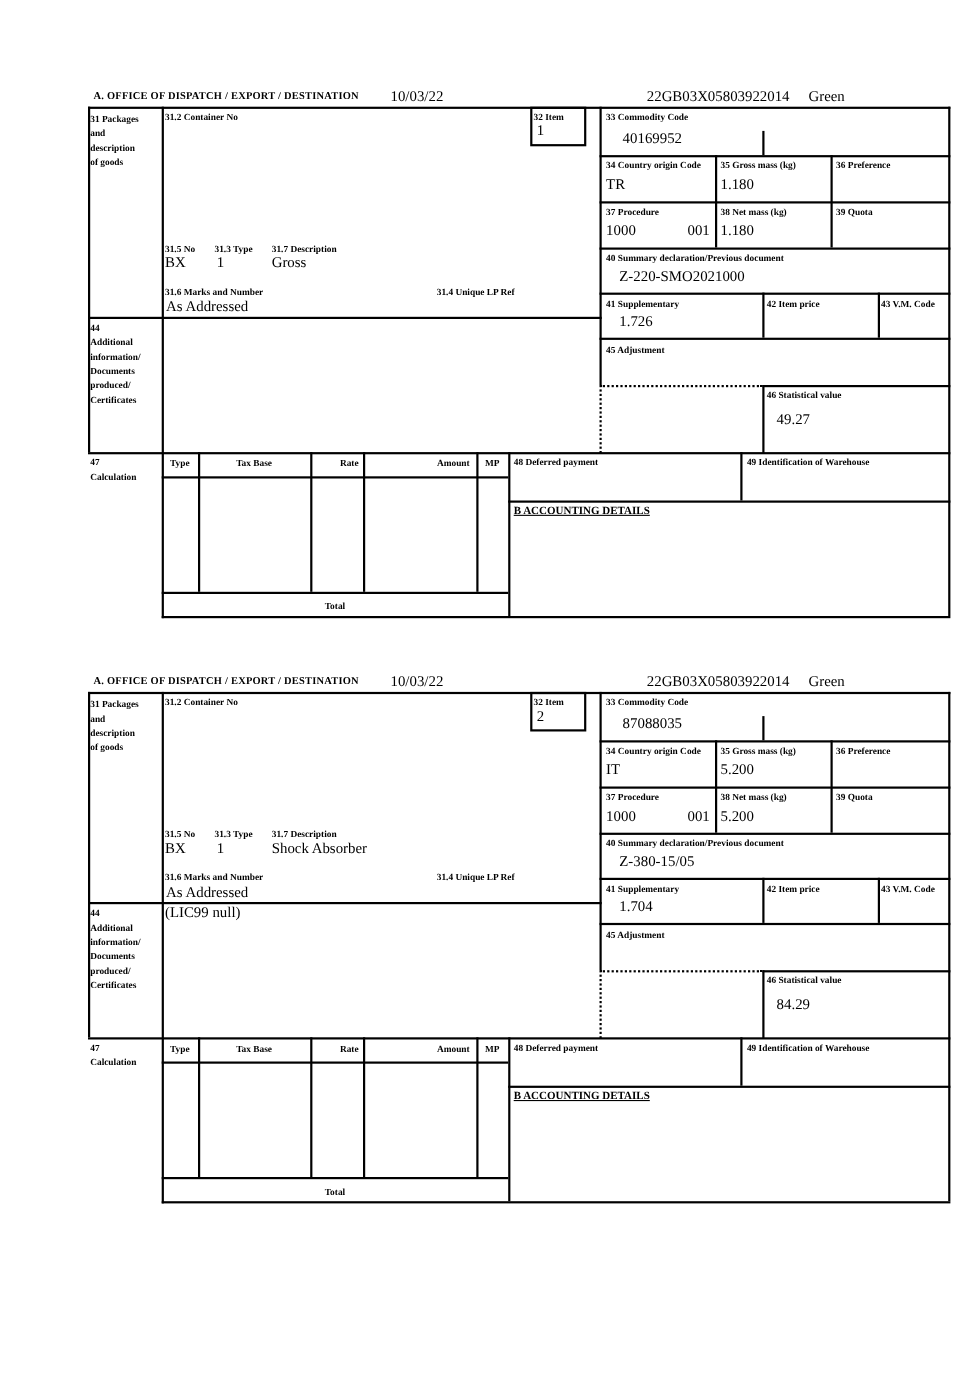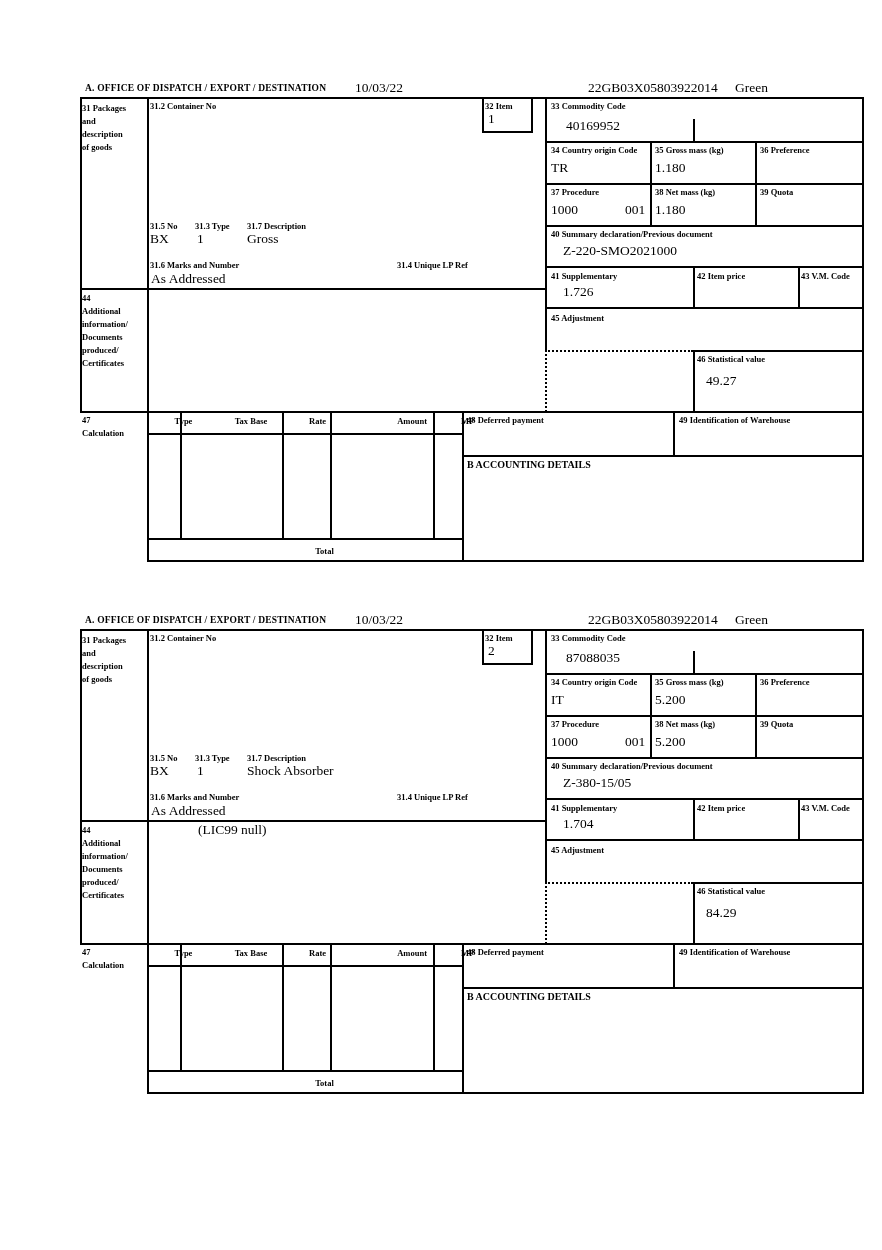--- a/index.html
+++ b/index.html
@@ -8,23 +8,23 @@
   .section{position:absolute;left:0;width:882px;height:500px;}
   .hl{position:absolute;background:#000;height:2px;}
   .vl{position:absolute;background:#000;width:2px;}
   .hd{position:absolute;border-top:2px dotted #000;height:0;}
   .vd{position:absolute;border-left:2px dotted #000;width:0;}
   .lbl{position:absolute;font-weight:bold;font-size:8.5px;line-height:10px;white-space:nowrap;}
   .ml{line-height:13px;white-space:pre-line;}
   .val{position:absolute;font-size:13.5px;line-height:15px;white-space:nowrap;}
   .office{position:absolute;font-weight:bold;font-size:9.5px;letter-spacing:.2px;white-space:nowrap;}
   .box32{position:absolute;border:2px solid #000;}
-  .ctr{text-align:center;margin-left:20px;}
+  .ctr{text-align:center;}
   .rgt{text-align:right;}
-  .acct{position:absolute;font-weight:bold;font-size:10px;white-space:nowrap;}
+  .acct{position:absolute;font-weight:bold;font-size:10px;white-space:nowrap;text-decoration:underline;}
 </style>
 </head>
 <body>
 
 <div class="page">
   <div class="section" id="section-1" style="top:82px;">
 
   <div class="office" style="left:85px;top:1px;">A.  OFFICE OF DISPATCH / EXPORT / DESTINATION</div>
   <div class="val" style="left:355px;top:-2px;">10/03/22</div>
   <div class="val" style="left:588px;top:-2px;">22GB03X05803922014</div>
@@ -188,21 +188,21 @@
   <div class="val" style="left:488px;top:29px;">2</div>
   <div class="lbl" style="left:150px;top:139px;">31.5 No</div>
   <div class="lbl" style="left:195px;top:139px;">31.3 Type</div>
   <div class="lbl" style="left:247px;top:139px;">31.7 Description</div>
   <div class="val" style="left:150px;top:149px;">BX</div>
   <div class="val" style="left:197px;top:149px;">1</div>
   <div class="val" style="left:247px;top:149px;">Shock Absorber</div>
   <div class="lbl" style="left:150px;top:178px;">31.6 Marks and Number</div>
   <div class="lbl" style="left:397px;top:178px;">31.4 Unique LP Ref</div>
   <div class="val" style="left:151px;top:189px;">As Addressed</div>
-  <div class="val" style="left:150px;top:208px;margin-left:48px;">(LIC99 null)</div>
+  <div class="val" style="left:150px;top:208px;">(LIC99 null)</div>
 
   <div class="lbl" style="left:551px;top:19px;">33 Commodity Code</div>
   <div class="val" style="left:566px;top:36px;">87088035</div>
   <div class="lbl" style="left:551px;top:63px;">34 Country origin Code</div>
   <div class="val" style="left:551px;top:78px;">IT</div>
   <div class="lbl" style="left:655px;top:63px;">35 Gross mass (kg)</div>
   <div class="val" style="left:655px;top:78px;">5.200</div>
   <div class="lbl" style="left:760px;top:63px;">36 Preference</div>
   <div class="lbl" style="left:551px;top:105px;">37 Procedure</div>
   <div class="val" style="left:551px;top:120px;">1000</div>

